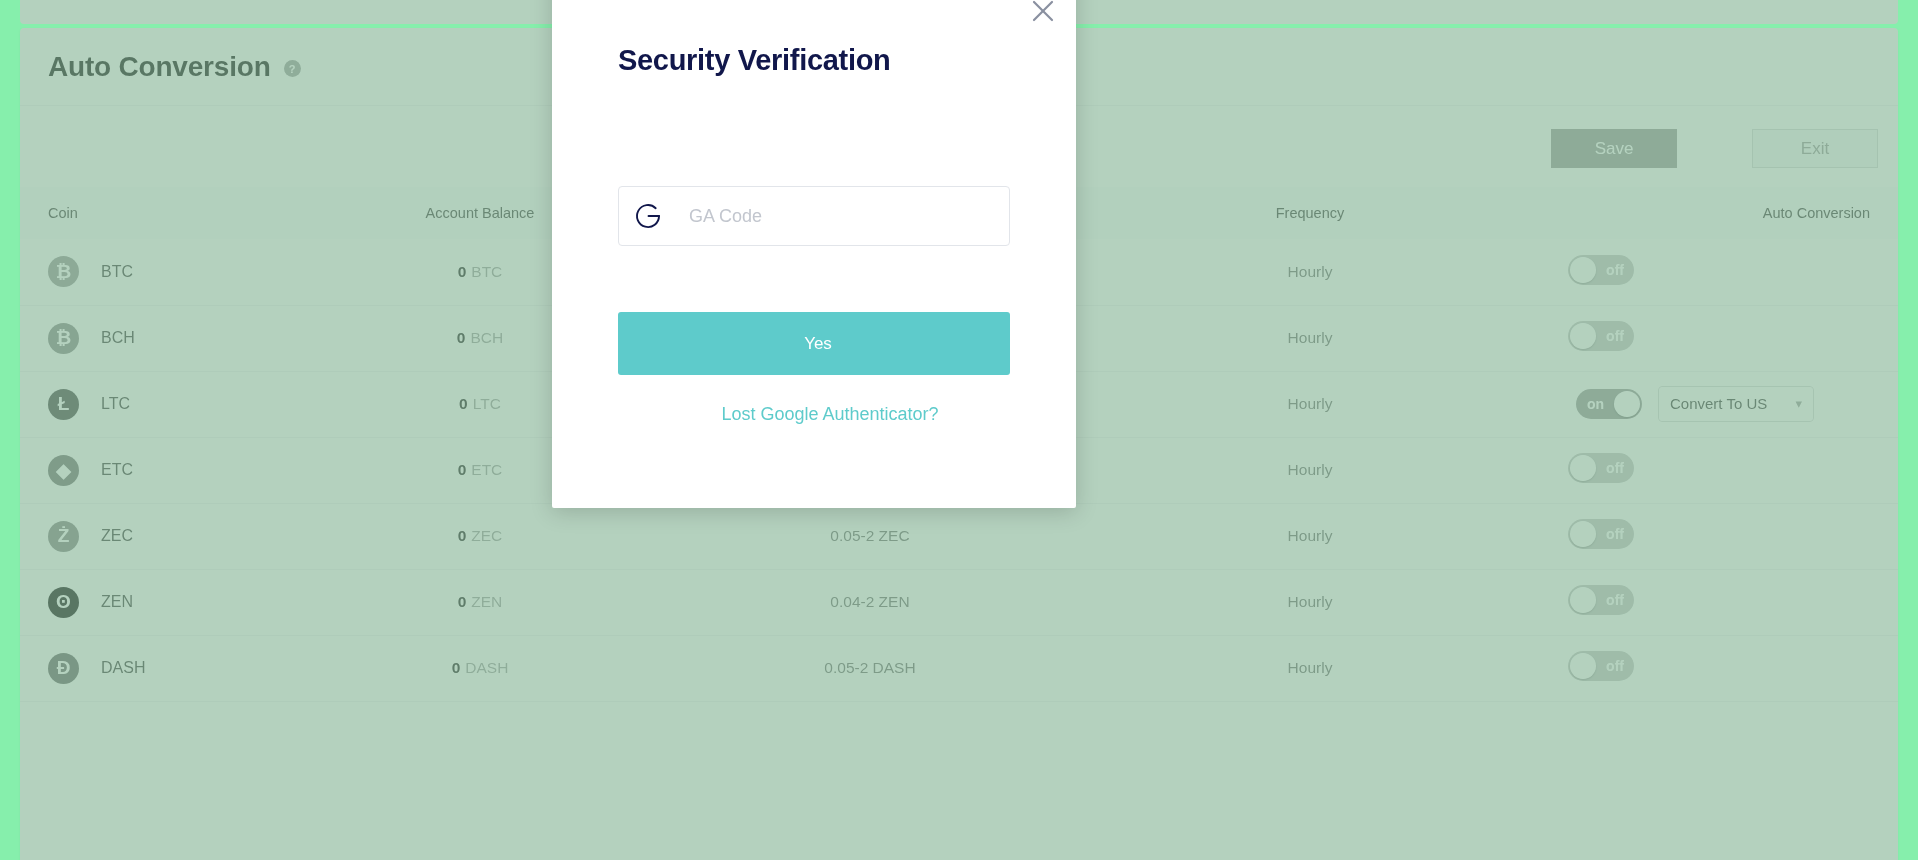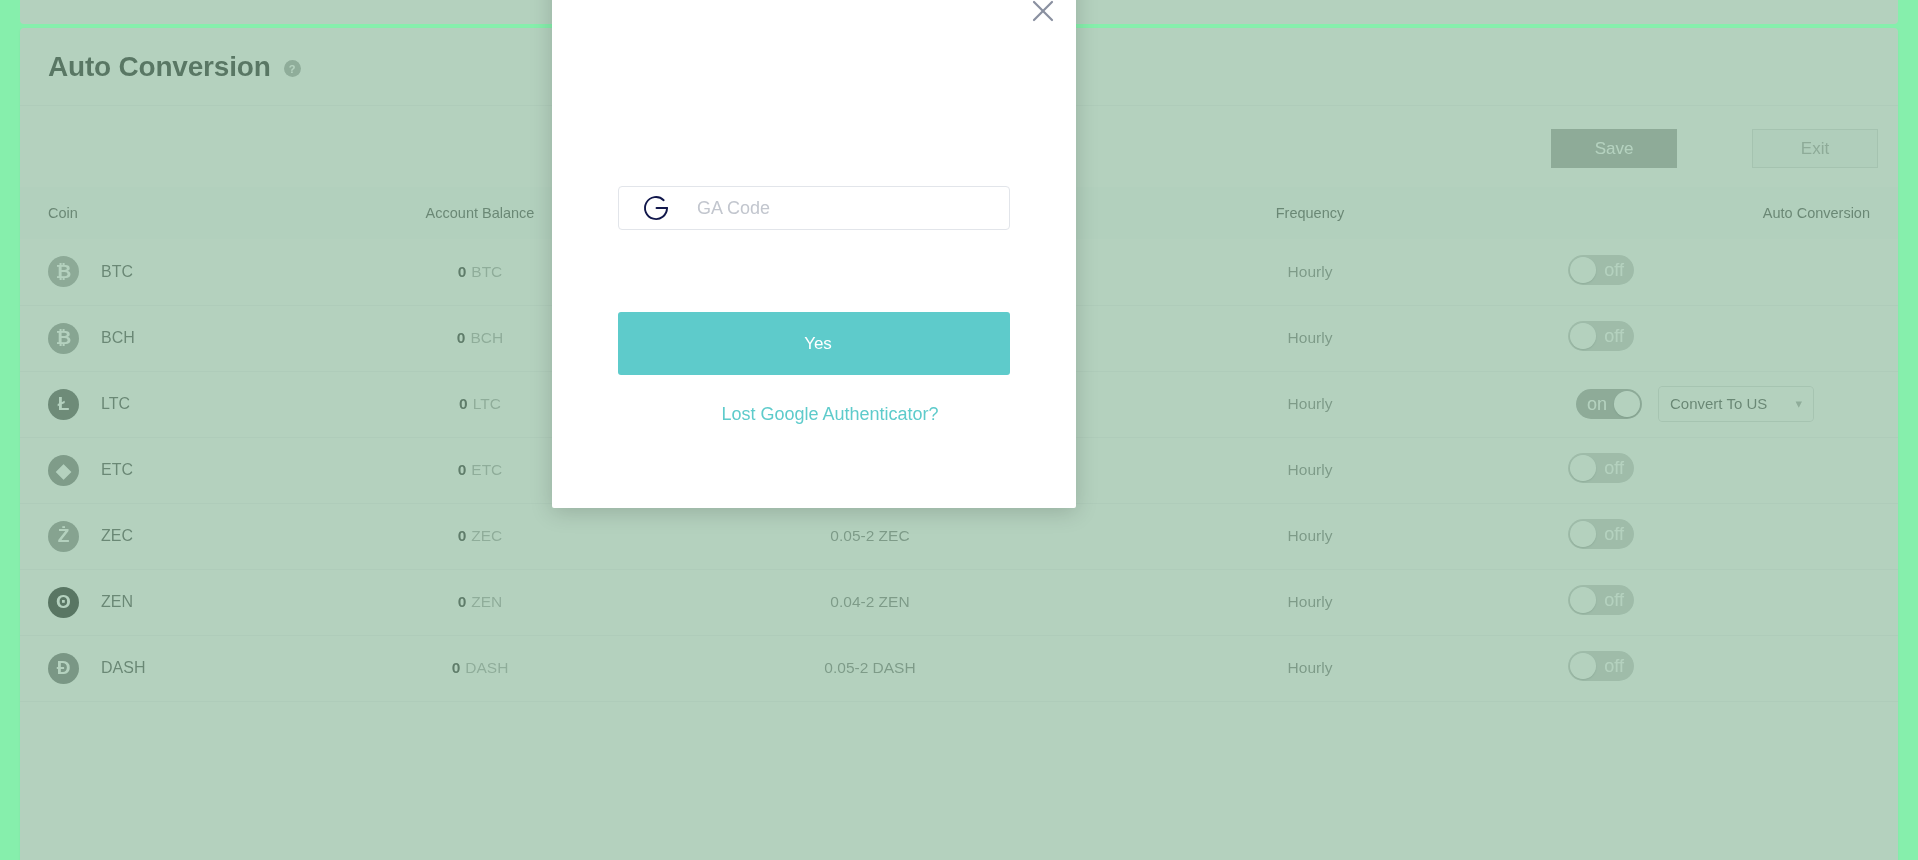--- a/index.html
+++ b/index.html
@@ -146,21 +146,21 @@
   .toggle .knob {
     position: absolute; top: 2px; left: 2px;
     width: 26px; height: 26px;
     border-radius: 50%;
     background: #ffffff;
     box-shadow: 0 1px 2px rgba(0,0,0,.2);
   }
   .toggle.on .knob { left: auto; right: 2px; }
   .toggle .tlabel {
     position: absolute; top: 0; line-height: 30px;
-    font-size: 18px; color: #ffffff;
+    font-size: 14px; color: #ffffff; font-weight: bold;
   }
   .toggle.off .tlabel { right: 10px; }
   .toggle.on  .tlabel { left: 11px; }
 
   .dropdown {
     width: 156px; height: 36px;
     border: 1px solid #d6d9df;
     border-radius: 4px;
     background: #ffffff;
     display: inline-flex; align-items: center;
@@ -195,25 +195,25 @@
   }
   .modal-close svg { display: block; }
   .modal-title {
     position: absolute; left: 66px; top: 104px;
     font-size: 29px; font-weight: bold;
     color: #11174b;
     letter-spacing: -0.3px;
   }
   .ga-field {
     position: absolute; left: 66px; top: 246px;
-    width: 392px; height: 44px;
+    width: 392px; height: 60px;
     border: 1px solid #e2e5ea;
     border-radius: 4px;
     display: flex; align-items: center;
-    padding: 0 22px;
+    padding: 0 14px;
     gap: 26px;
   }
   .ga-icon { width: 30px; height: 30px; flex: 0 0 auto; color: #11174b; }
   .ga-icon svg { display: block; }
   .ga-input {
     border: none; outline: none;
     font-family: "Liberation Sans", sans-serif;
     font-size: 18px;
     color: #3d4457;
     width: 100%;
@@ -411,20 +411,21 @@
 <div id="modal-overlay">
   <div class="modal">
 
     <div class="modal-close">
       <svg width="26" height="26" viewBox="0 0 26 26" aria-hidden="true">
         <line x1="4" y1="4" x2="22" y2="22" stroke="currentColor" stroke-width="2.2" stroke-linecap="round"></line>
         <line x1="22" y1="4" x2="4" y2="22" stroke="currentColor" stroke-width="2.2" stroke-linecap="round"></line>
       </svg>
     </div>
 
+    <div class="modal-title">Security Verification</div>
 
     <div class="ga-field">
       <span class="ga-icon">
         <svg width="30" height="30" viewBox="0 0 30 30" aria-hidden="true">
           <path d="M26 15a11 11 0 1 1-3.3-7.8" fill="none" stroke="currentColor" stroke-width="1.9" stroke-linecap="round"></path>
           <line x1="26" y1="15" x2="15.5" y2="15" stroke="currentColor" stroke-width="1.9" stroke-linecap="round"></line>
         </svg>
       </span>
       <input class="ga-input" type="text" placeholder="GA Code" style="">
     </div>

